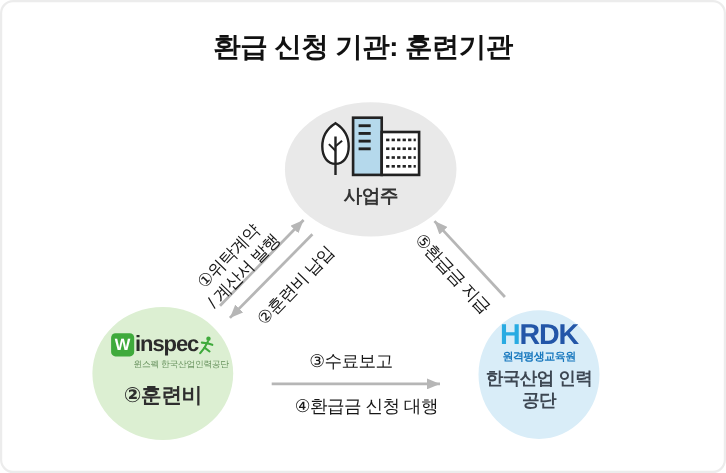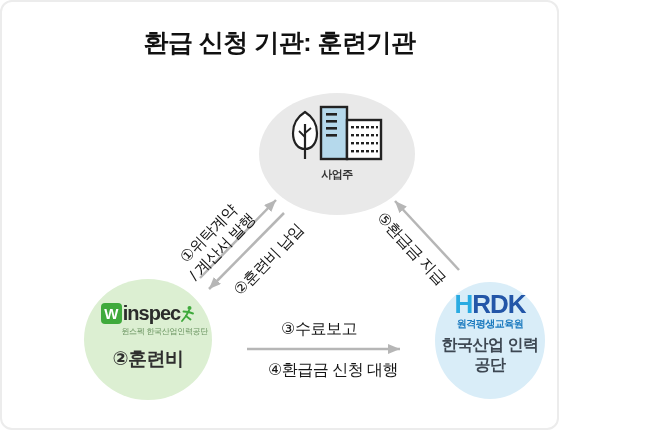--- a/index.html
+++ b/index.html
@@ -1,30 +1,30 @@
 <!DOCTYPE html>
 <html style="--arrow: #b6b6b6; --employer_circle: #e9e9e9; --training_circle: #dcefd2; --hrdk_circle: #d9edf8; --winspec_green: #3faa3c; --hrdk_logo_light: #29abe2; --hrdk_logo_dark: #2356a8; --hrdk_logo_text: #1878be; --building_blue: #b5d9ec; --text_dark: #1c1c1c;"><head>
 <meta charset="utf-8">
 <style>
   html,body{margin:0;padding:0;background:#fff;}
   .canvas{
-    position:relative;width:559px;height:430px;box-sizing:border-box;
+    position:relative;width:660px;height:430px;box-sizing:border-box;
     background:#fff;border:2px solid #ececec;border-radius:12px;overflow:hidden;
     font-family:"Liberation Sans","DejaVu Sans",sans-serif;color:var(--text_dark);
   }
   .title{
     position:absolute;left:0;top:24px;width:100%;text-align:center;
     font-size:25px;font-weight:700;letter-spacing:-0.5px;color:#111;
   }
   
   .node{position:absolute;border-radius:50%;display:flex;flex-direction:column;align-items:center;}
   .node-employer{left:257px;top:91px;width:156px;height:122px;background:var(--employer_circle);padding-top:11px;box-sizing:border-box;}
   .node-training{left:82px;top:277px;width:128px;height:121px;background:var(--training_circle);padding-top:23px;box-sizing:border-box;}
   .node-hrdk{left:433px;top:280px;width:110px;height:117px;background:var(--hrdk_circle);padding-top:9px;box-sizing:border-box;}
-  .employer-label{margin-top:5px;font-size:11px;font-weight:600;color:#333;letter-spacing:-0.5px;}
+  .employer-label{margin-top:5px;font-size:17px;font-weight:600;color:#333;letter-spacing:-0.5px;}
   
   .winspec-row{display:flex;align-items:center;}
   .w-box{width:21px;height:21px;background:var(--winspec_green);border-radius:4px;color:#fff;
          font-size:15px;font-weight:700;display:flex;align-items:center;justify-content:center;}
   .w-rest{font-size:20px;font-weight:700;color:#2b2b2b;letter-spacing:-1px;margin-left:1px;}
   .w-sub{font-size:8px;color:#69935f;margin-top:1px;width:100%;text-align:right;padding-right:4px;box-sizing:border-box;letter-spacing:-0.3px;}
   .training-label{margin-top:9px;font-size:19px;font-weight:700;color:#2e2e2e;letter-spacing:-0.5px;}
   
   .hrdk-word{font-size:26px;font-weight:700;letter-spacing:-1px;line-height:26px;font-family:"Liberation Sans",sans-serif;}
   .hrdk-h{color:var(--hrdk_logo_light);}

